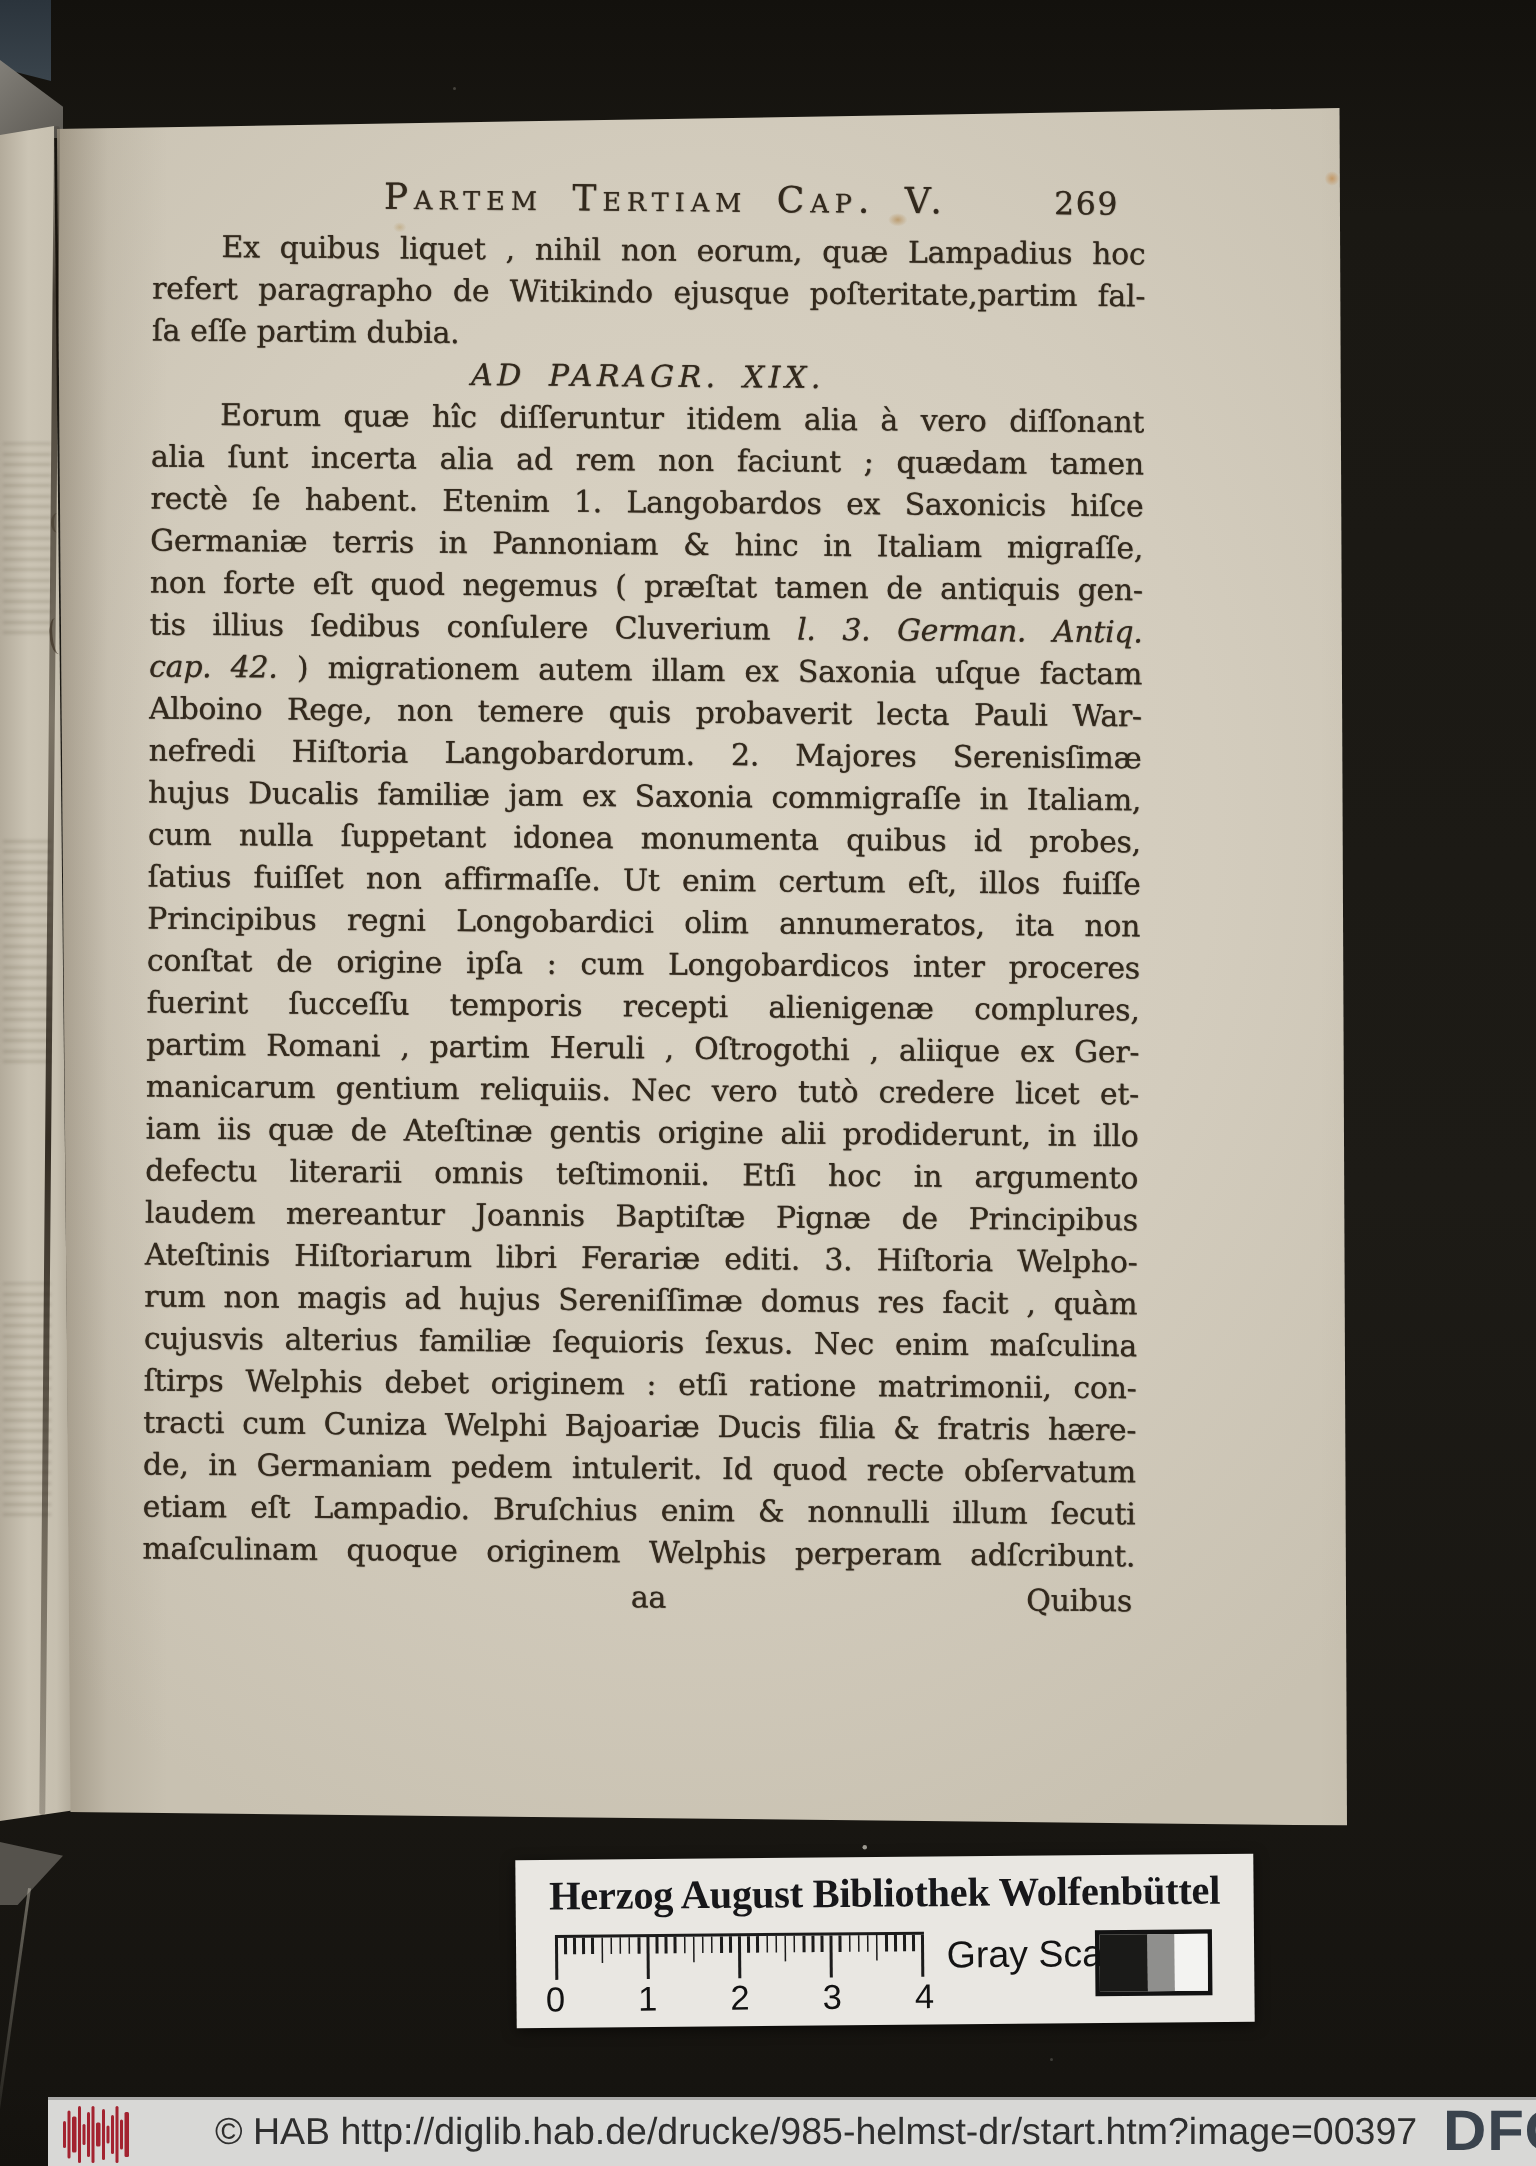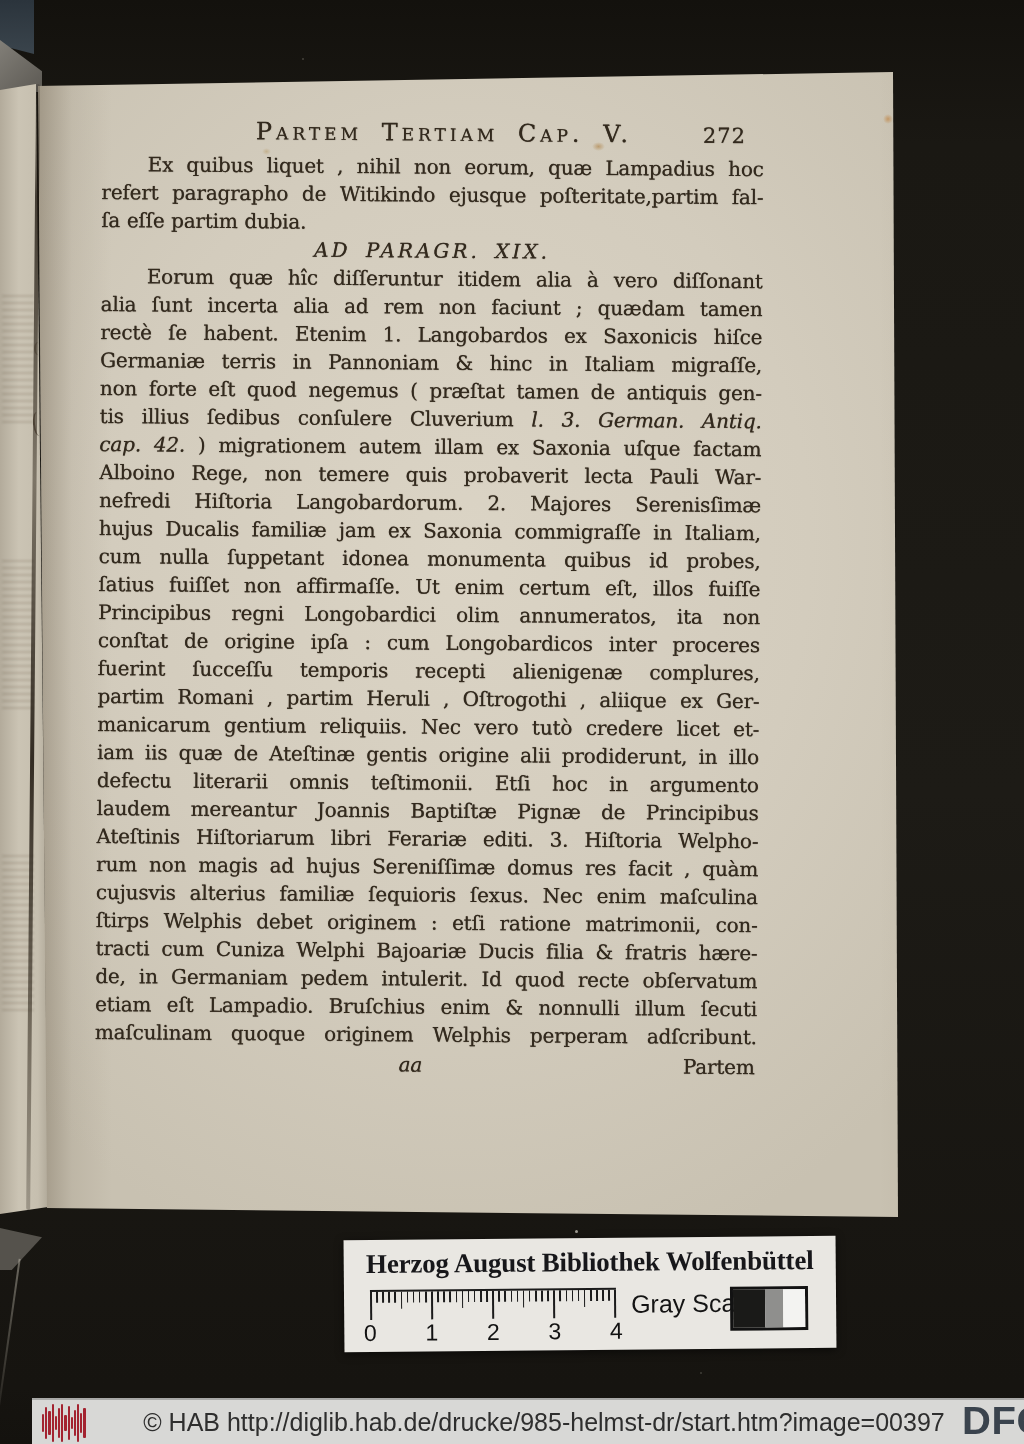--- a/index.html
+++ b/index.html
@@ -58,21 +58,21 @@
   .pghead{position:relative;height:34px;}
   .ptitle{display:block;text-align:center;padding-left:22px;
     font-variant:small-caps;font-size:24px;letter-spacing:4px;word-spacing:8px;}
   .pnum{position:absolute;right:18px;top:3px;font-size:21px;letter-spacing:1px;}
   .line{height:28px;line-height:28px;overflow:hidden;}
   .just{text-align:justify;}
   .just::after{content:"";display:inline-block;width:100%;height:0;}
   .center{text-align:center;font-style:italic;letter-spacing:3px;word-spacing:6px;}
   .it{font-style:italic;}
   .sigrow{position:relative;height:30px;margin-top:4px;}
-  .sig{position:absolute;left:304px;font-style:italic;}
+  .sig{position:absolute;left:326px;}
   .catch{position:absolute;right:2px;}
   
   .card{position:absolute;left:344px;top:1238px;width:492px;height:112px;
     background:#e9e7e2;transform:rotate(-.5deg);box-shadow:0 2px 9px rgba(0,0,0,.55);}
   .card-title{margin-top:9px;text-align:center;font-family:"Liberation Serif",serif;
     font-weight:bold;font-size:27px;color:#17171a;letter-spacing:-.2px;}
   .ruler{position:absolute;left:26px;top:50px;width:246px;}
   .ticks{display:flex;justify-content:space-between;border-top:2px solid #1b1b1b;width:246px;height:30px;}
   .tick{width:1.6px;background:#1b1b1b;}
   .mm{height:11px;}.half{height:17px;}.cm{height:28px;}
@@ -114,21 +114,21 @@
   <div class="gutter"></div>
   <div class="pen1"></div>
   <div class="pen2"></div>
   <div class="stain st1"></div>
   <div class="stain st2"></div>
   <div class="stain st3"></div>
 
   <div class="textblock">
     <div class="pghead">
       <span class="ptitle">Partem Tertiam Cap. V.</span>
-      <span class="pnum">272</span>
+      <span class="pnum">269</span>
     </div>
     <div>
         <div class="line just" style="padding-left: 46px;"><span>Ex  quibus liquet , nihil non eorum, quæ Lampadius hoc</span></div>
         <div class="line just"><span>refert paragrapho de Witikindo ejusque poſteritate,partim fal-</span></div>
         <div class="line"><span>ſa eſſe partim dubia.</span></div>
         <div class="line center"><span>AD  PARAGR.  XIX.</span></div>
         <div class="line just" style="padding-left: 46px;"><span>Eorum quæ hîc diſſeruntur itidem alia à vero diſſonant</span></div>
         <div class="line just"><span>alia ſunt incerta alia  ad rem non faciunt ; quædam tamen</span></div>
         <div class="line just"><span>rectè ſe habent.   Etenim 1. Langobardos ex Saxonicis hiſce</span></div>
         <div class="line just"><span>Germaniæ terris in Pannoniam  &amp; hinc in Italiam migraſſe,</span></div>
@@ -152,21 +152,21 @@
         <div class="line just"><span>rum non magis ad hujus Sereniſſimæ domus res facit , quàm</span></div>
         <div class="line just"><span>cujusvis alterius familiæ ſequioris ſexus.  Nec enim maſculina</span></div>
         <div class="line just"><span>ſtirps Welphis debet originem :  etſi ratione matrimonii, con-</span></div>
         <div class="line just"><span>tracti cum Cuniza Welphi Bajoariæ Ducis filia &amp; fratris hære-</span></div>
         <div class="line just"><span>de, in Germaniam pedem intulerit.  Id quod recte obſervatum</span></div>
         <div class="line just"><span>etiam eſt Lampadio.    Bruſchius enim &amp; nonnulli illum ſecuti</span></div>
         <div class="line just"><span>maſculinam quoque originem Welphis perperam adſcribunt.</span></div>
       </div>
     <div class="sigrow">
       <span class="sig">aa</span>
-      <span class="catch">Partem</span>
+      <span class="catch">Quibus</span>
     </div>
   </div>
 
   <div class="card">
     <div class="card-title">Herzog August Bibliothek Wolfenbüttel</div>
     <div class="ruler">
       <div class="ticks">
           <div class="tick cm"></div>
           <div class="tick mm"></div>
           <div class="tick mm"></div>

